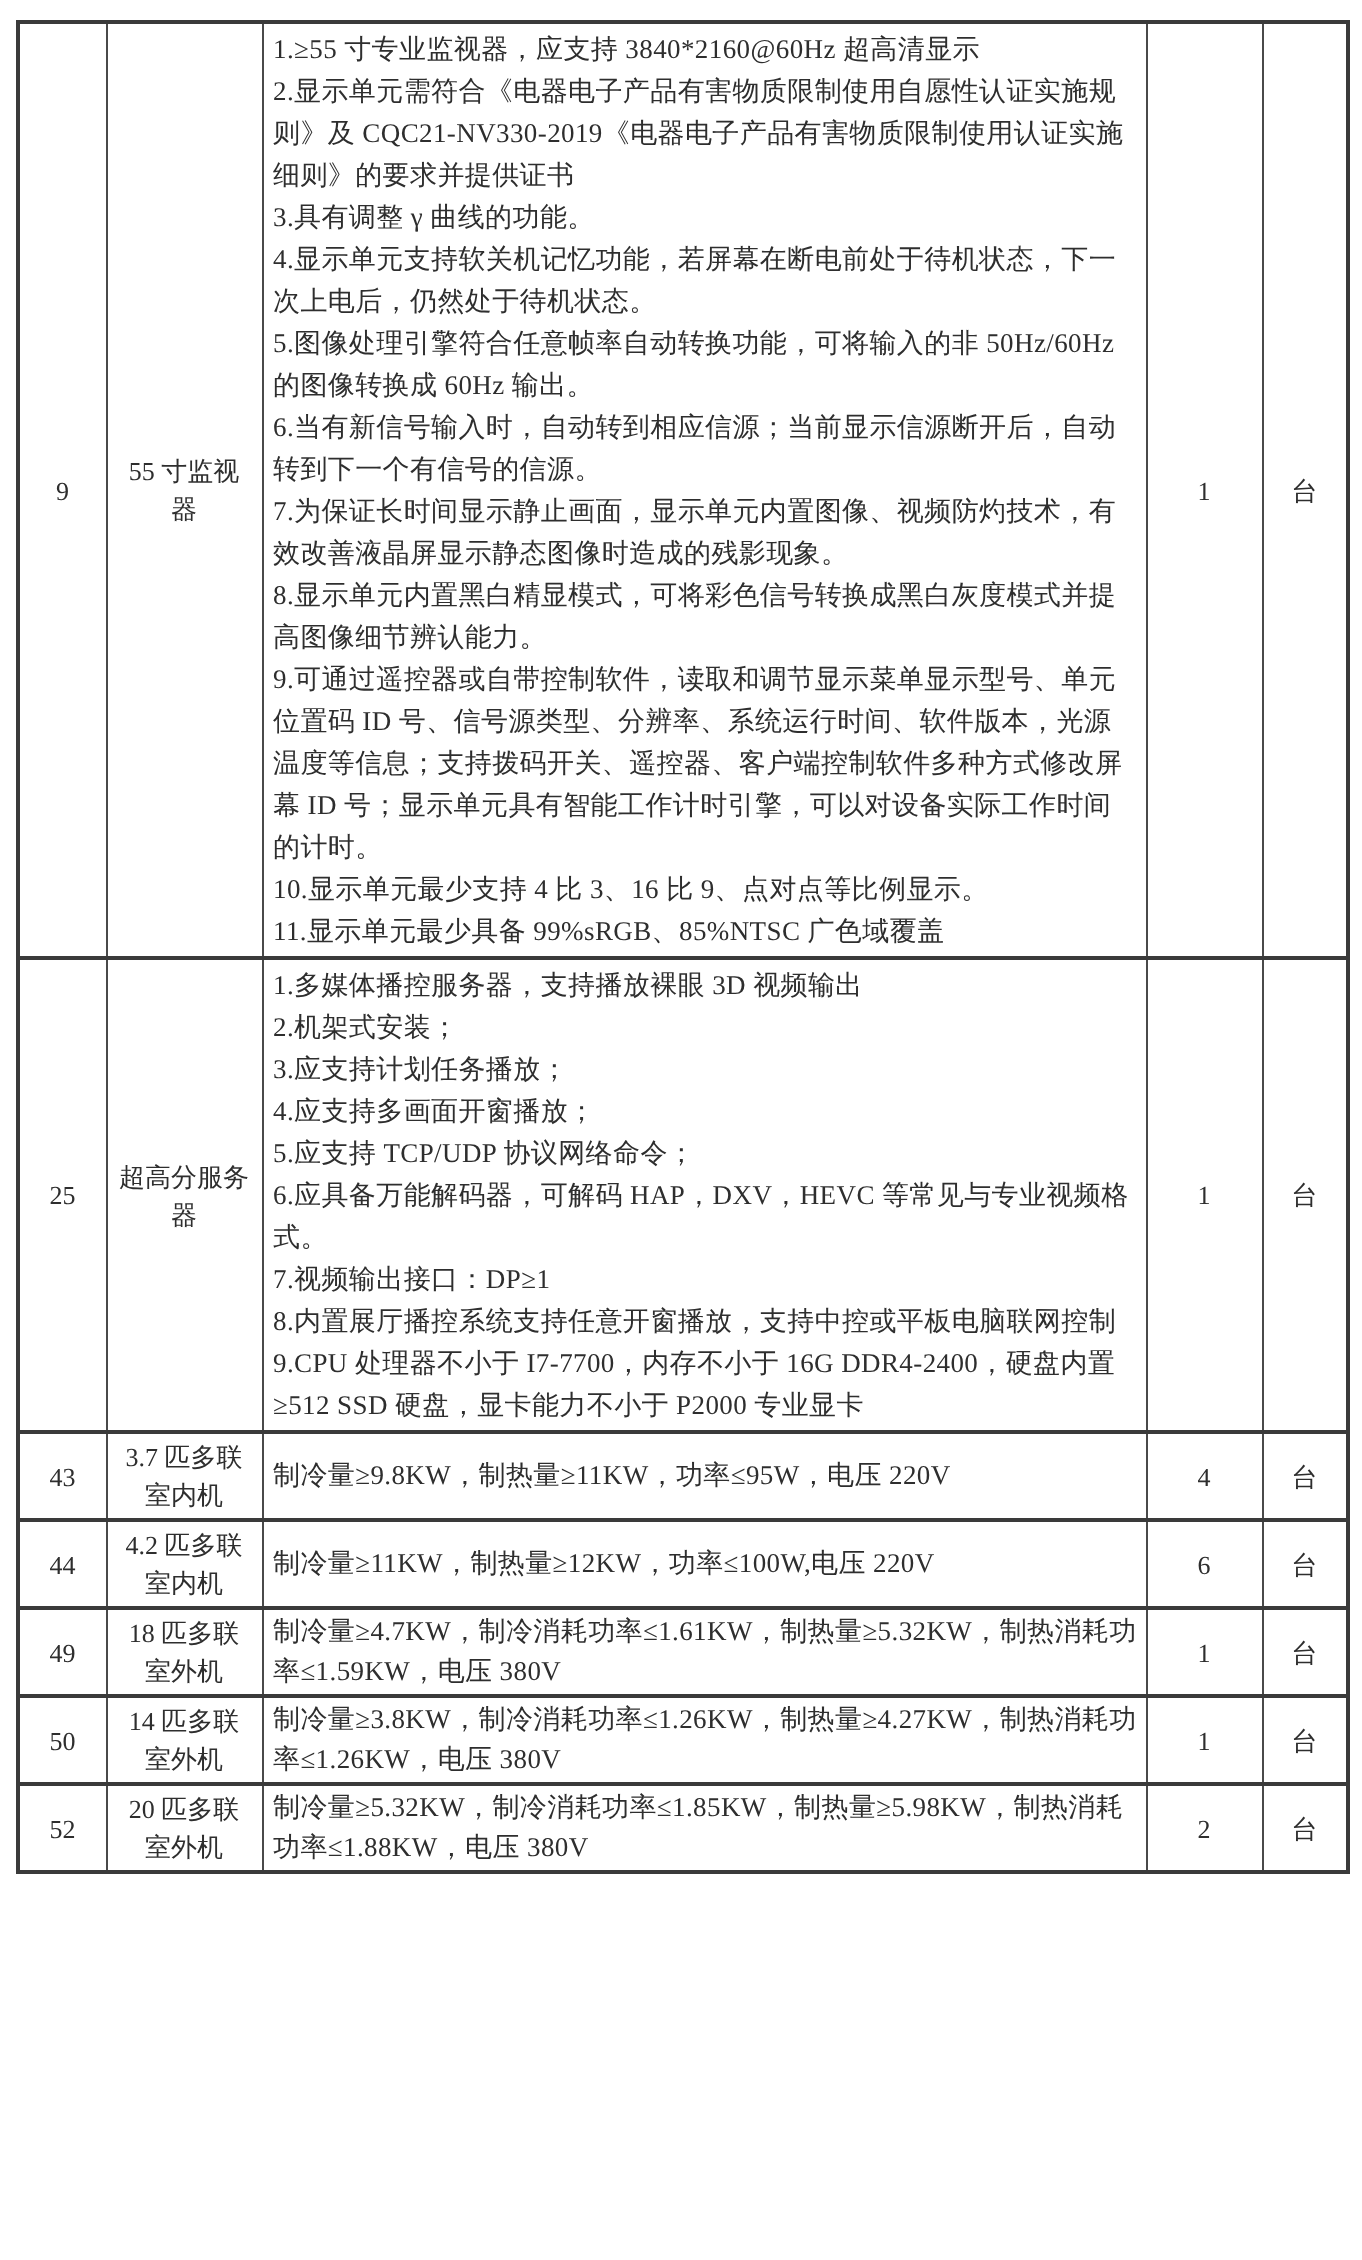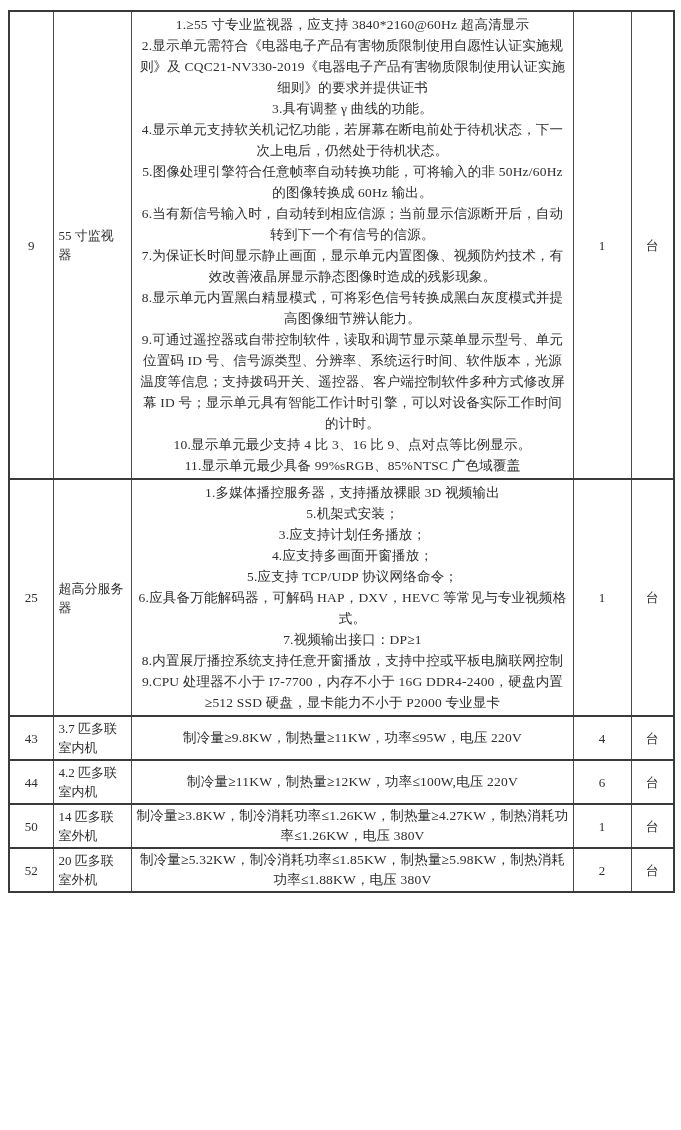--- a/index.html
+++ b/index.html
@@ -40,27 +40,27 @@
   col.col-spec { width: 442px; }
   col.col-qty  { width: 58px; }
   col.col-unit { width: 43px; }
 
   td.seq-cell, td.qty-cell, td.unit-cell {
     text-align: center;
     padding: 1px 2px;
     line-height: 19px;
   }
   td.name-cell {
-    text-align: left;
+    text-align: center;
     padding: 2px 5px;
     line-height: 19px;
   }
   td.spec-cell {
     padding: 1px 4px 1px 5px;
-    text-align: center;
+    text-align: left;
     margin-left: 10px;
   }
   .spec-item {
     line-height: 21px;
     font-size: 13.5px;
     letter-spacing: 0.2px;
   }
   tr.row-small { height: 43px; }
   tr.row-small .spec-item { line-height: 20px; }
   tr.row-large td.spec-cell { padding-top: 2px; padding-bottom: 2px; }
@@ -95,21 +95,21 @@
             <div class="spec-item">11.显示单元最少具备 99%sRGB、85%NTSC 广色域覆盖</div>
           </td>
           <td class="qty-cell">1</td>
           <td class="unit-cell">台</td>
         </tr>
         <tr class="row-large">
           <td class="seq-cell">25</td>
           <td class="name-cell">超高分服务器</td>
           <td class="spec-cell">
             <div class="spec-item">1.多媒体播控服务器，支持播放裸眼 3D 视频输出</div>
-            <div class="spec-item">5.机架式安装；</div>
+            <div class="spec-item">2.机架式安装；</div>
             <div class="spec-item">3.应支持计划任务播放；</div>
             <div class="spec-item">4.应支持多画面开窗播放；</div>
             <div class="spec-item">5.应支持 TCP/UDP 协议网络命令；</div>
             <div class="spec-item">6.应具备万能解码器，可解码 HAP，DXV，HEVC 等常见与专业视频格式。</div>
             <div class="spec-item">7.视频输出接口：DP≥1</div>
             <div class="spec-item">8.内置展厅播控系统支持任意开窗播放，支持中控或平板电脑联网控制</div>
             <div class="spec-item">9.CPU 处理器不小于 I7-7700，内存不小于 16G DDR4-2400，硬盘内置≥512 SSD 硬盘，显卡能力不小于 P2000 专业显卡</div>
           </td>
           <td class="qty-cell">1</td>
           <td class="unit-cell">台</td>
@@ -126,20 +126,29 @@
         <tr class="row-small">
           <td class="seq-cell">44</td>
           <td class="name-cell">4.2 匹多联室内机</td>
           <td class="spec-cell">
             <div class="spec-item">制冷量≥11KW，制热量≥12KW，功率≤100W,电压 220V</div>
           </td>
           <td class="qty-cell">6</td>
           <td class="unit-cell">台</td>
         </tr>
         <tr class="row-small">
+          <td class="seq-cell">49</td>
+          <td class="name-cell">18 匹多联室外机</td>
+          <td class="spec-cell">
+            <div class="spec-item">制冷量≥4.7KW，制冷消耗功率≤1.61KW，制热量≥5.32KW，制热消耗功率≤1.59KW，电压 380V</div>
+          </td>
+          <td class="qty-cell">1</td>
+          <td class="unit-cell">台</td>
+        </tr>
+        <tr class="row-small">
           <td class="seq-cell">50</td>
           <td class="name-cell">14 匹多联室外机</td>
           <td class="spec-cell">
             <div class="spec-item">制冷量≥3.8KW，制冷消耗功率≤1.26KW，制热量≥4.27KW，制热消耗功率≤1.26KW，电压 380V</div>
           </td>
           <td class="qty-cell">1</td>
           <td class="unit-cell">台</td>
         </tr>
         <tr class="row-small">
           <td class="seq-cell">52</td>

